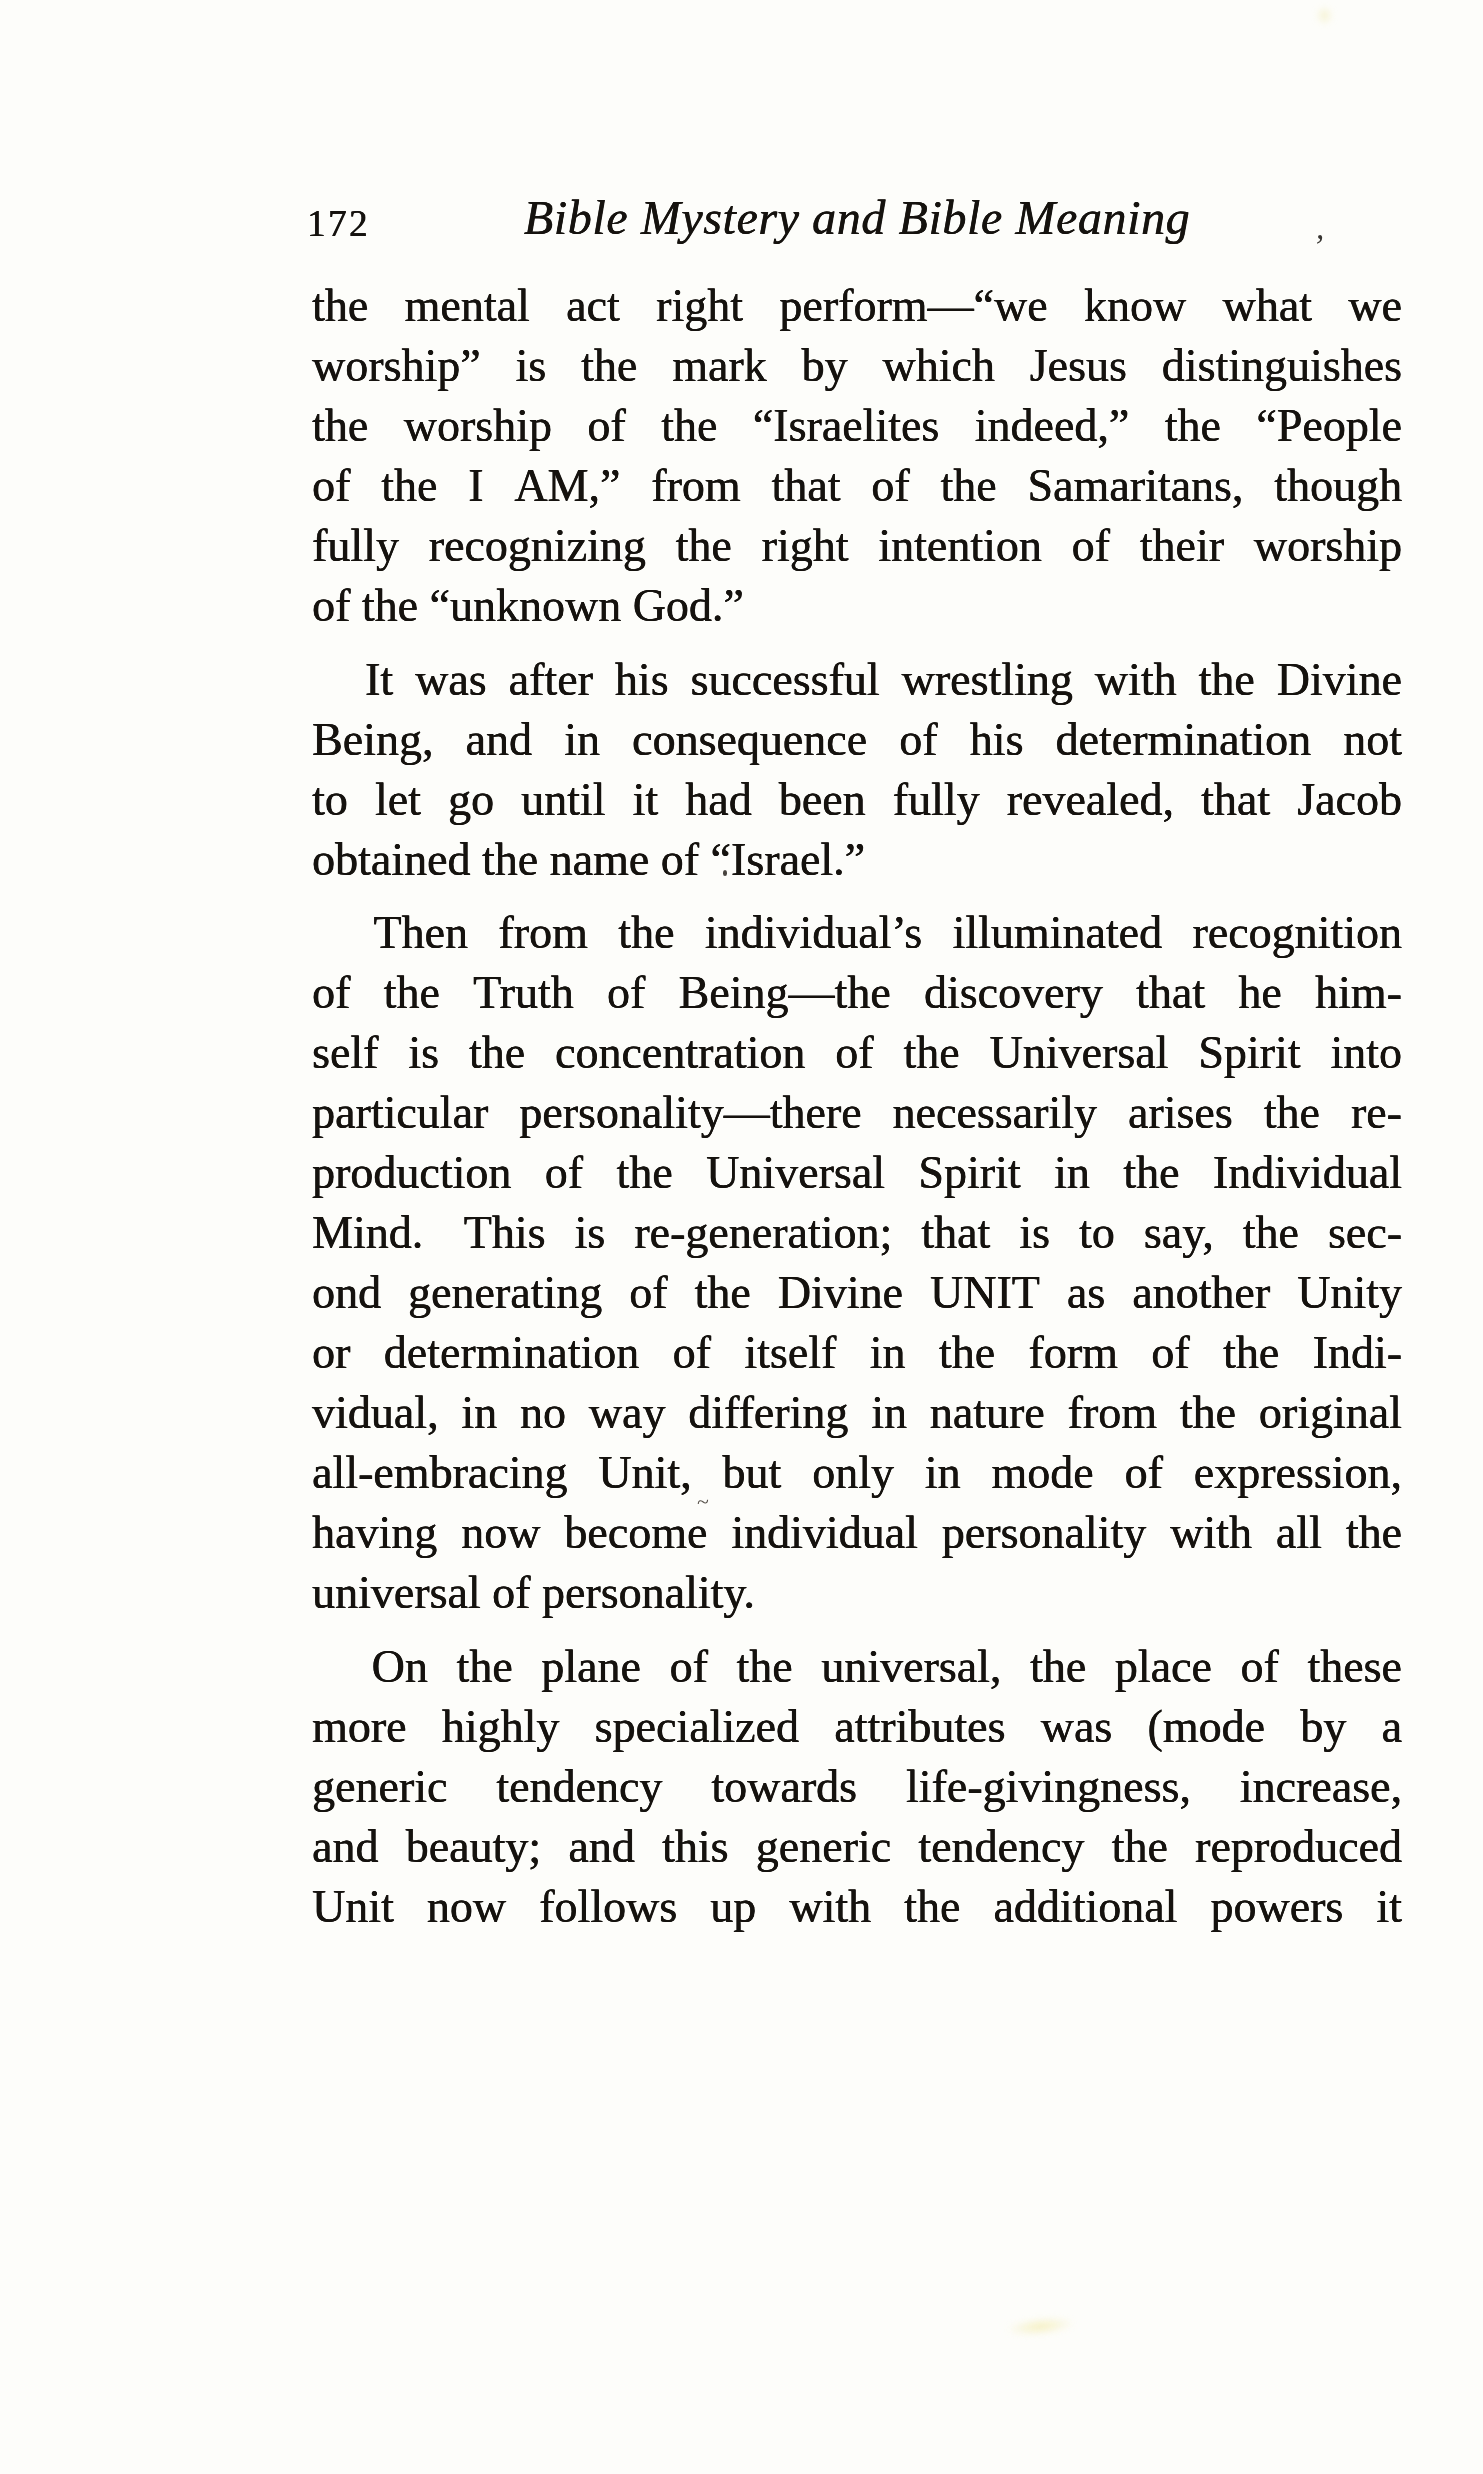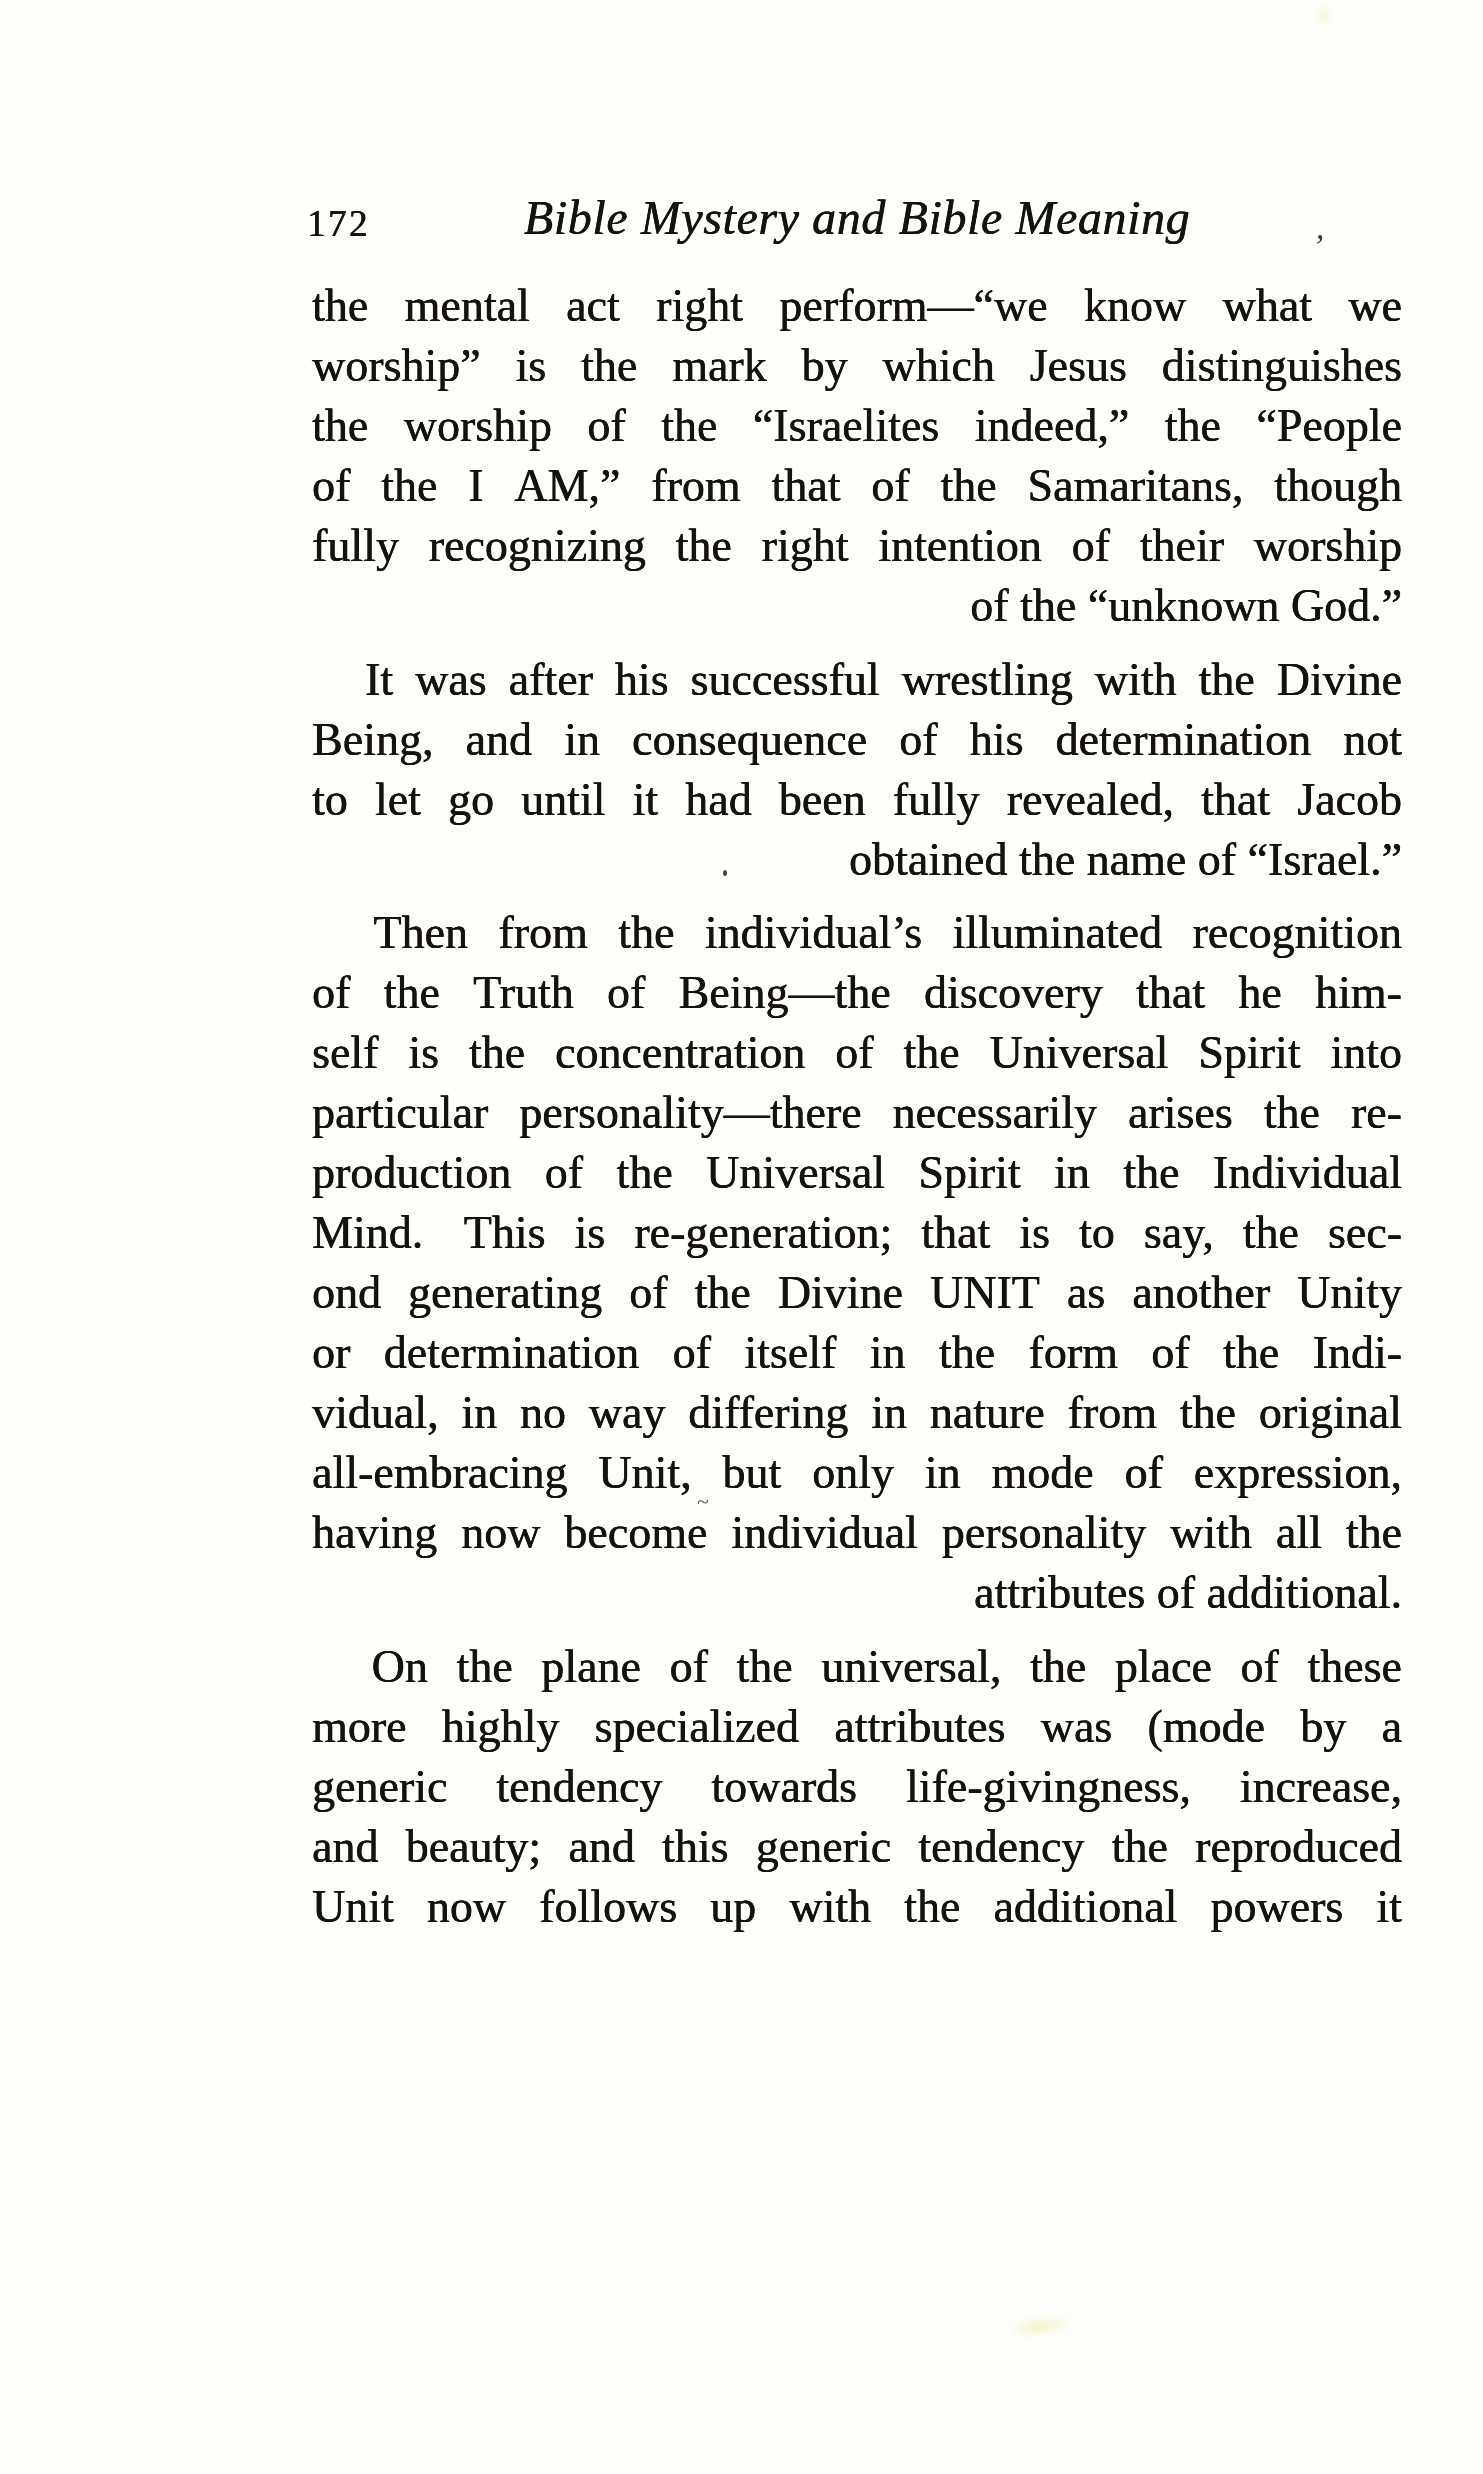--- a/index.html
+++ b/index.html
@@ -30,21 +30,21 @@
     font-size:33px;font-style:italic;opacity:.85;
   }
   .body-text{
     position:absolute;left:312px;top:276px;width:1090px;
     font-size:46px;
   }
   .para{margin:0;}
   .para + .para{margin-top:13.6px;}
   .line{height:60px;line-height:60px;}
   .line.just{display:flex;justify-content:space-between;}
-  .line.plain{text-align:right;white-space:pre-wrap;}
+  .line.plain{text-align:left;white-space:pre-wrap;}
   .token{white-space:pre;flex:0 0 auto;}
   .indent-spacer{flex:0 0 auto;width:31px;}
   .it{}
   
   .smudge{
     position:absolute;border-radius:50%;
     filter:blur(3.1px);
   }
   .smudge-bottom{
     left:1006px;top:2318px;width:69px;height:17.3px;
@@ -280,21 +280,21 @@
         <div class="line just">
           <span class="token"><span>having</span></span>
           <span class="token"><span>now</span></span>
           <span class="token"><span>become</span></span>
           <span class="token"><span>individual</span></span>
           <span class="token"><span>personality</span></span>
           <span class="token"><span>with</span></span>
           <span class="token"><span>all</span></span>
           <span class="token"><span>the</span></span>
         </div>
-        <div class="line plain"><span>attributes of additional.</span></div>
+        <div class="line plain"><span>universal of personality.</span></div>
       </div>
       <div class="para">
         <div class="line just">
           <span class="indent-spacer"></span>
           <span class="token"><span>On</span></span>
           <span class="token"><span>the</span></span>
           <span class="token"><span>plane</span></span>
           <span class="token"><span>of</span></span>
           <span class="token"><span>the</span></span>
           <span class="token"><span>universal,</span></span>

